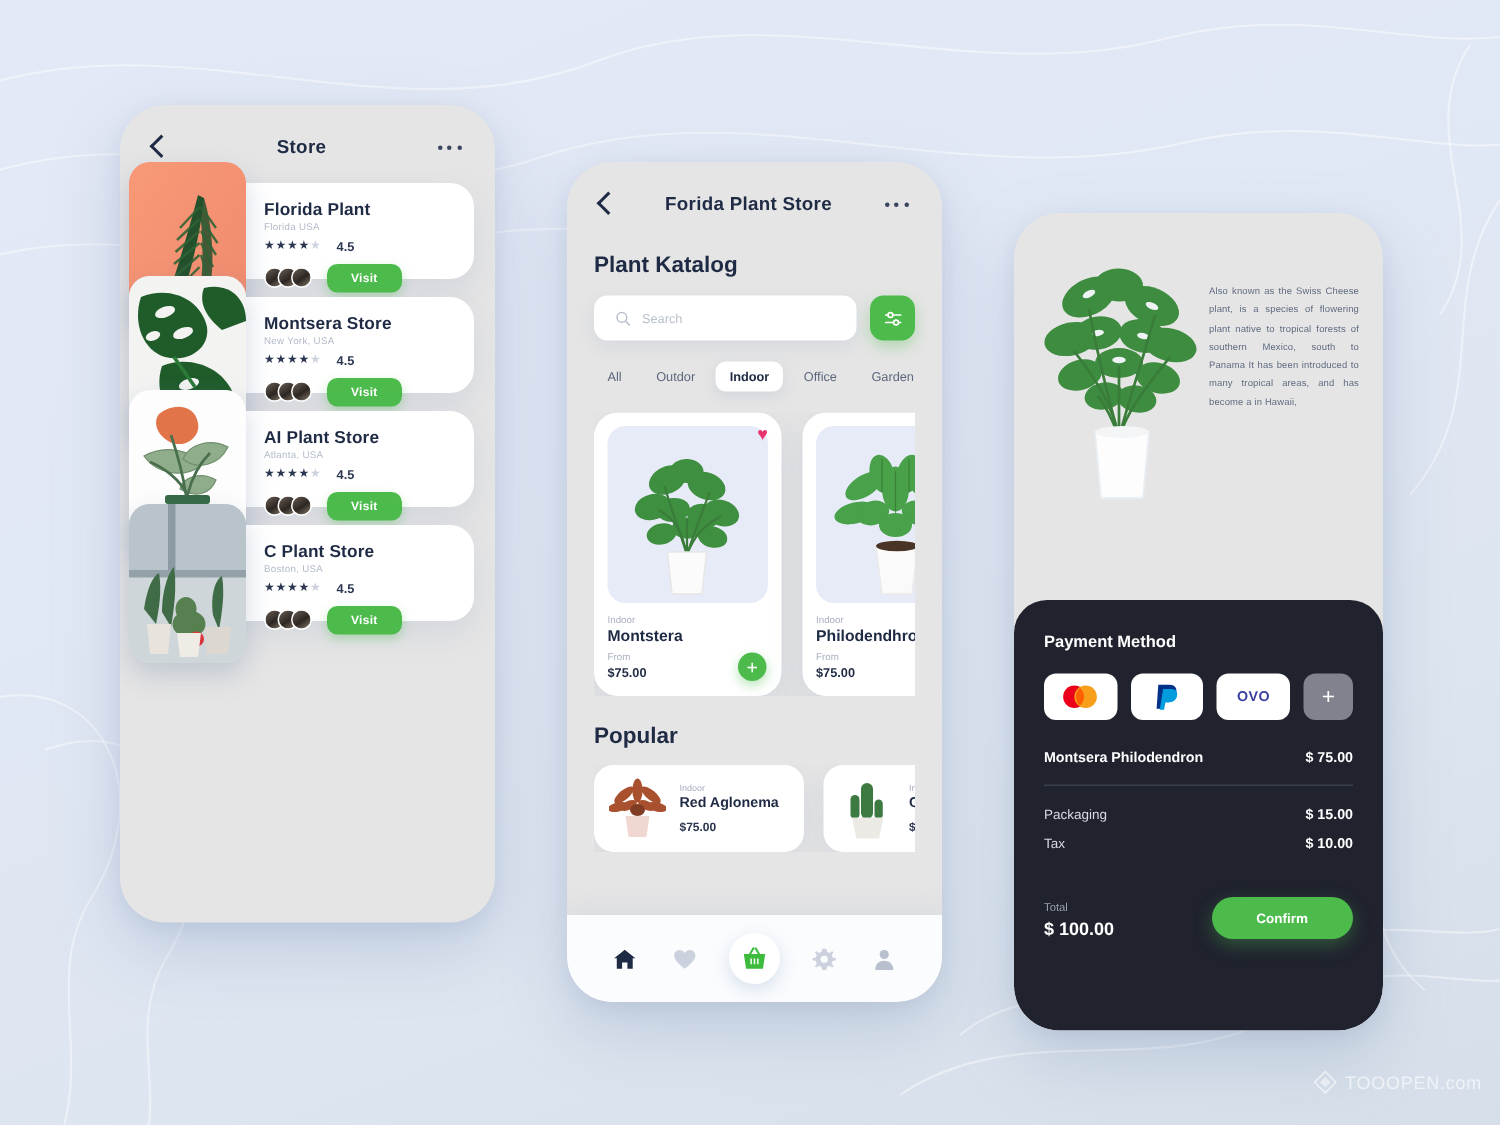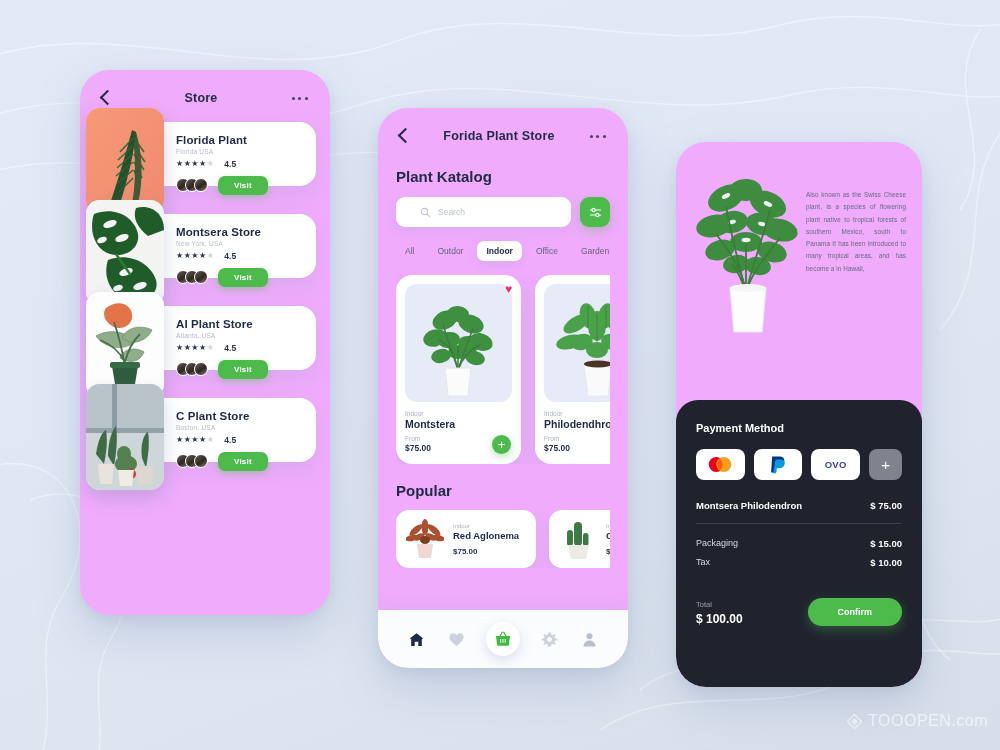--- a/index.html
+++ b/index.html
@@ -7,21 +7,21 @@
   body {
     font-family: "Liberation Sans", sans-serif;
     background: linear-gradient(160deg,#e3e9f6 0%,#e1e8f5 40%,#dde5f0 70%,#d6dfe9 100%);
     position:relative;
   }
   .bg-waves { position:absolute; inset:0; pointer-events:none; }
 
   
   .phone {
     position:absolute;
-    background:#f0abfc;
+    background:#e5e5e5;
     border-radius:30px;
     box-shadow: 0 18px 45px rgba(120,140,175,.28), 0 4px 12px rgba(120,140,175,.14);
     overflow:hidden;
   }
   #phone1 { left:80px;  top:70px;  width:250px; height:545px; }
   #phone2 { left:378px; top:108px; width:250px; height:560px; }
   #phone3 { left:676px; top:142px; width:246px; height:545px; }
 
   
   .topbar { display:flex; align-items:center; justify-content:space-between; padding:20px 18px 8px; }
@@ -31,21 +31,21 @@
     width:9px; height:9px; border-left:2.4px solid #1f2a44; border-bottom:2.4px solid #1f2a44;
     transform:rotate(45deg);
   }
   .bar-title { font-size:12.5px; font-weight:700; color:#1f2a44; letter-spacing:.2px; }
   .dots { display:flex; gap:3.5px; align-items:center; padding:4px; }
   .dots i { width:3px; height:3px; border-radius:50%; background:#3a4660; display:block; }
 
   
   .store-list { padding:8px 14px 0; }
   .store-card {
-    position:relative; height:64px; margin-bottom:28px;
+    position:relative; height:64px; margin-bottom:12px;
     background:#fff; border-radius:16px;
     box-shadow:0 8px 20px rgba(150,165,195,.22);
   }
   .store-thumb {
     position:absolute; left:-8px; top:-14px; width:78px; height:106px;
     border-radius:14px; overflow:hidden;
     box-shadow:0 8px 18px rgba(110,130,165,.3);
     background:#dfe6f2;
   }
   .store-info { position:absolute; left:82px; top:12px; right:10px; }
@@ -68,21 +68,21 @@
     padding:5px 16px; border-radius:7px; border:none; cursor:pointer;
     box-shadow:0 3px 7px rgba(76,187,76,.35); letter-spacing:.2px;
   }
 
   
   .p2-body { padding:0 18px; }
   .sect-title { font-size:15px; font-weight:700; color:#1f2a44; margin:16px 0 12px; }
   .search-row { display:flex; gap:9px; align-items:center; }
   .search-box {
     flex:1; height:30px; background:#fff; border-radius:9px;
-    display:flex; align-items:center; gap:7px; padding:0 24px;
+    display:flex; align-items:center; gap:7px; padding:0 14px;
     box-shadow:0 4px 12px rgba(150,165,195,.2);
     text-align:right;
   }
   .search-ph { font-size:8.5px; color:#b9c0cc; }
   .filter-btn {
     width:30px; height:30px; background:#4cbb4c; border-radius:9px;
     display:flex; align-items:center; justify-content:center; cursor:pointer;
     box-shadow:0 4px 10px rgba(76,187,76,.35); border:none;
   }
   .chips { display:flex; gap:5px; margin-top:14px; }
@@ -168,21 +168,21 @@
   .confirm-btn {
     background:#4cbb4c; color:#fff; font-size:9px; font-weight:700;
     padding:9px 30px; border-radius:16px; border:none; cursor:pointer;
     box-shadow:0 4px 12px rgba(76,187,76,.35);
   }
 
   
   .watermark {
     position:absolute; right:12px; bottom:20px;
     display:flex; align-items:center; gap:5px;
-    color:rgba(255,255,255,.62); font-size:16px; letter-spacing:.5px;
+    color:rgba(255,255,255,.62); font-size:12px; letter-spacing:.5px;
   }
 </style>
 </head>
 <body>
 
 <svg class="bg-waves" viewBox="0 0 1000 750" preserveAspectRatio="none">
   <g fill="none" stroke="#ffffff" stroke-opacity="0.45" stroke-width="1.4">
     <path d="M-20,60 C120,10 260,95 400,40 C520,-5 650,60 780,25 C880,0 960,40 1020,20"></path>
     <path d="M-20,120 C110,70 230,150 360,105 C500,58 640,130 790,95 C890,72 970,110 1020,92"></path>
     <path d="M-20,175 C90,140 180,195 280,165 C360,142 420,160 470,148"></path>

